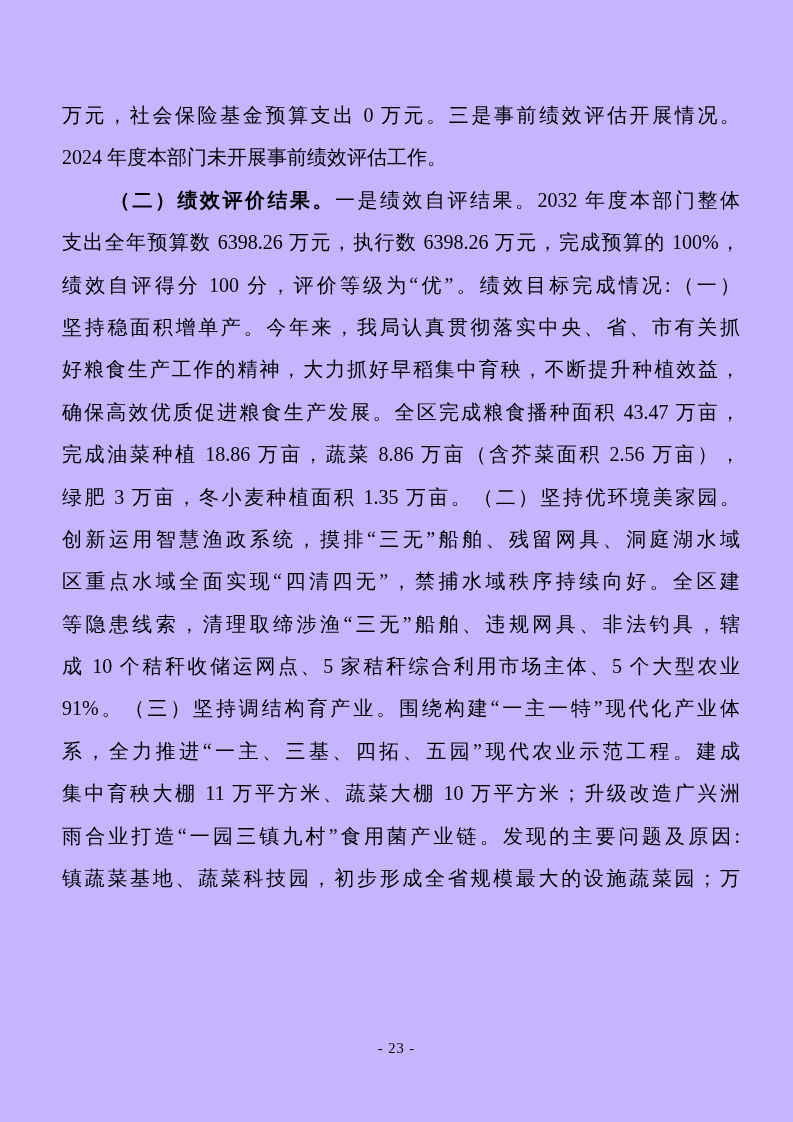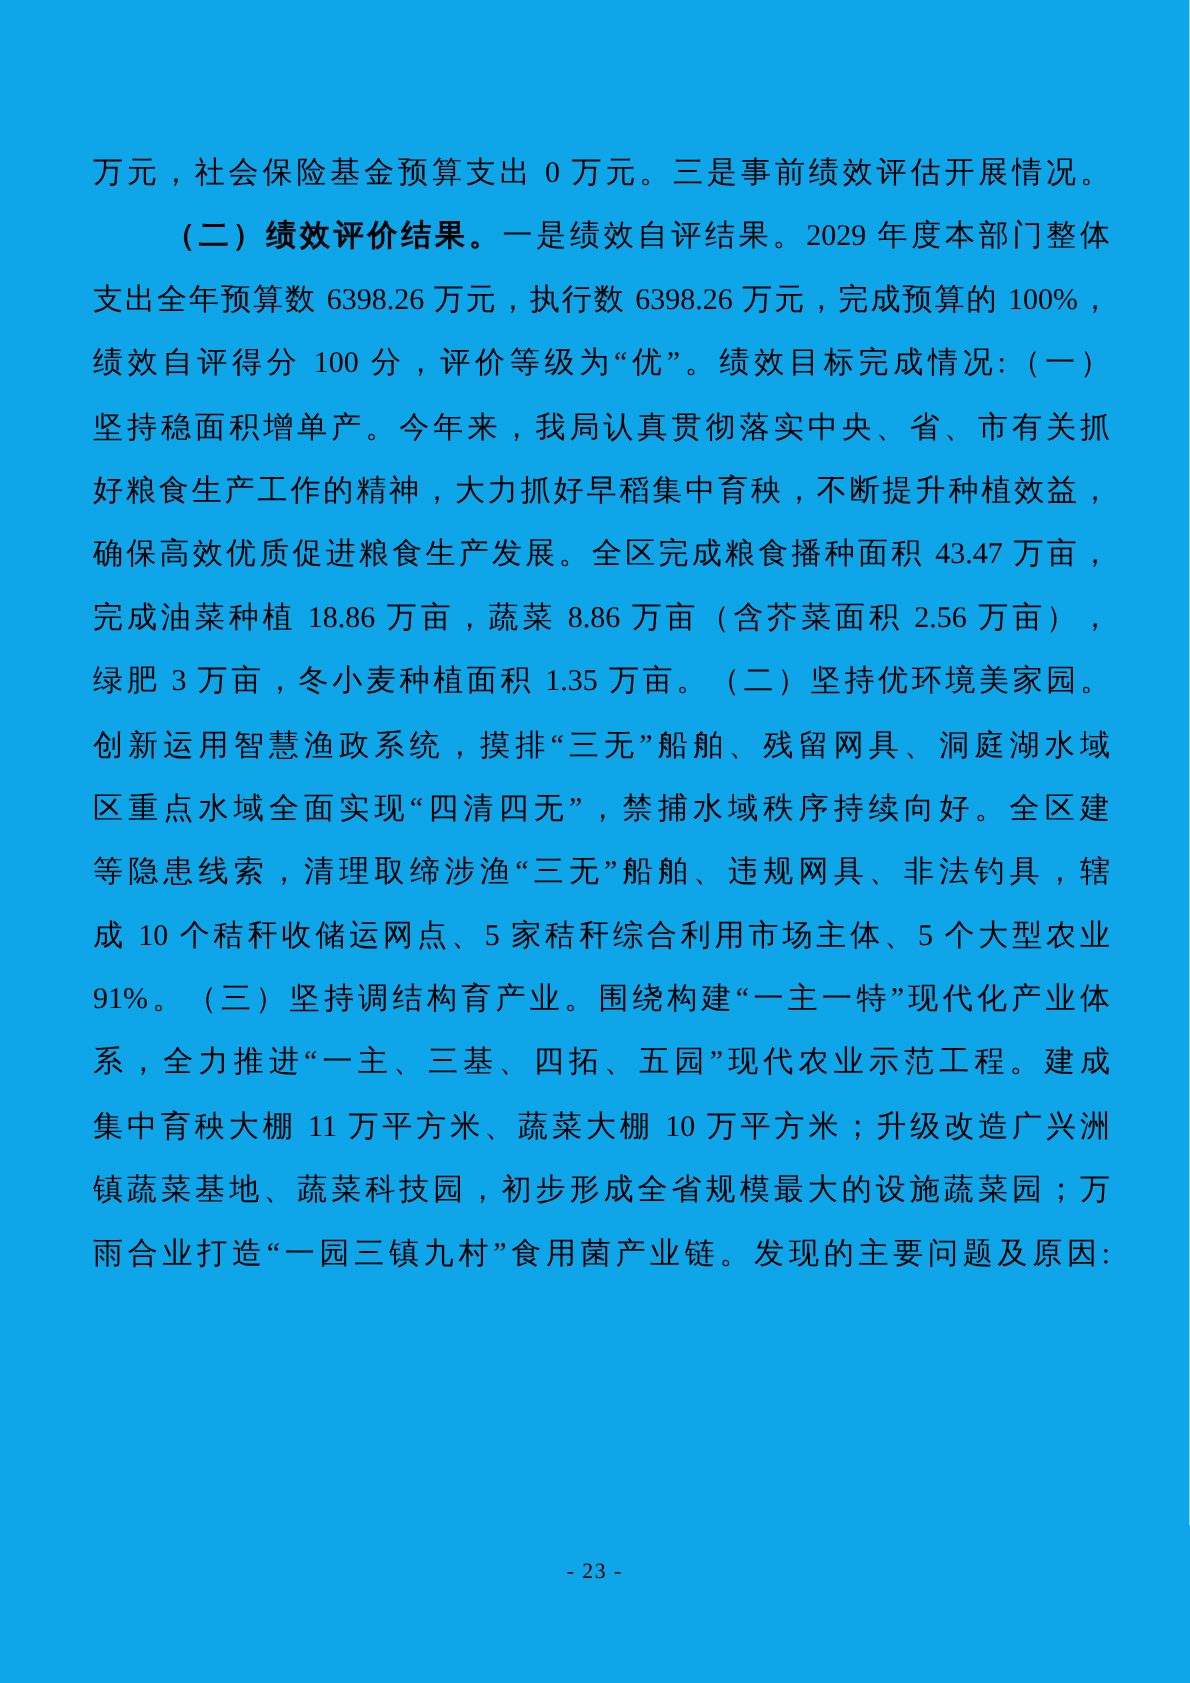--- a/index.html
+++ b/index.html
@@ -4,21 +4,21 @@
 <style>
   html, body {
     margin: 0;
     padding: 0;
     background: #ffffff;
   }
   .page {
     position: relative;
     width: 793px;
     height: 1122px;
-    background: #0ea5e9;
+    background: #c4b5fd;
     overflow: hidden;
     font-family: "Liberation Serif", "DejaVu Serif", serif;
     color: #000000;
   }
   .text-block {
     position: absolute;
     left: 62px;
     top: 94px;
     width: 678px;
     font-size: 20px;
@@ -52,32 +52,33 @@
     letter-spacing: 1px;
     color: #000000;
   }
 </style>
 </head>
 <body>
 
 <div class="page">
   <div class="text-block">
       <div class="line"><span class="">万元，社会保险基金预算支出 0 万元。三是事前绩效评估开展情况。</span></div>
-      <div class="line indent"><span class="seg-bold">（二）绩效评价结果。</span><span class="">一是绩效自评结果。2029 年度本部门整体</span></div>
+      <div class="line no-justify"><span class="">2024 年度本部门未开展事前绩效评估工作。</span></div>
+      <div class="line indent"><span class="seg-bold">（二）绩效评价结果。</span><span class="">一是绩效自评结果。2032 年度本部门整体</span></div>
       <div class="line"><span class="">支出全年预算数 6398.26 万元，执行数 6398.26 万元，完成预算的 100%，</span></div>
       <div class="line"><span class="">绩效自评得分 100 分，评价等级为“优”。绩效目标完成情况:（一）</span></div>
       <div class="line"><span class="">坚持稳面积增单产。今年来，我局认真贯彻落实中央、省、市有关抓</span></div>
       <div class="line"><span class="">好粮食生产工作的精神，大力抓好早稻集中育秧，不断提升种植效益，</span></div>
       <div class="line"><span class="">确保高效优质促进粮食生产发展。全区完成粮食播种面积 43.47 万亩，</span></div>
       <div class="line"><span class="">完成油菜种植 18.86 万亩，蔬菜 8.86 万亩（含芥菜面积 2.56 万亩），</span></div>
       <div class="line"><span class="">绿肥 3 万亩，冬小麦种植面积 1.35 万亩。（二）坚持优环境美家园。</span></div>
       <div class="line"><span class="">创新运用智慧渔政系统，摸排“三无”船舶、残留网具、洞庭湖水域</span></div>
       <div class="line"><span class="">区重点水域全面实现“四清四无”，禁捕水域秩序持续向好。全区建</span></div>
       <div class="line"><span class="">等隐患线索，清理取缔涉渔“三无”船舶、违规网具、非法钓具，辖</span></div>
       <div class="line"><span class="">成 10 个秸秆收储运网点、5 家秸秆综合利用市场主体、5 个大型农业</span></div>
       <div class="line"><span class="">91%。（三）坚持调结构育产业。围绕构建“一主一特”现代化产业体</span></div>
       <div class="line"><span class="">系，全力推进“一主、三基、四拓、五园”现代农业示范工程。建成</span></div>
       <div class="line"><span class="">集中育秧大棚 11 万平方米、蔬菜大棚 10 万平方米；升级改造广兴洲</span></div>
+      <div class="line"><span class="">雨合业打造“一园三镇九村”食用菌产业链。发现的主要问题及原因:</span></div>
       <div class="line"><span class="">镇蔬菜基地、蔬菜科技园，初步形成全省规模最大的设施蔬菜园；万</span></div>
-      <div class="line"><span class="">雨合业打造“一园三镇九村”食用菌产业链。发现的主要问题及原因:</span></div>
     </div>
   <div class="page-number">- 23 -</div>
 </div>
 
 </body></html>

